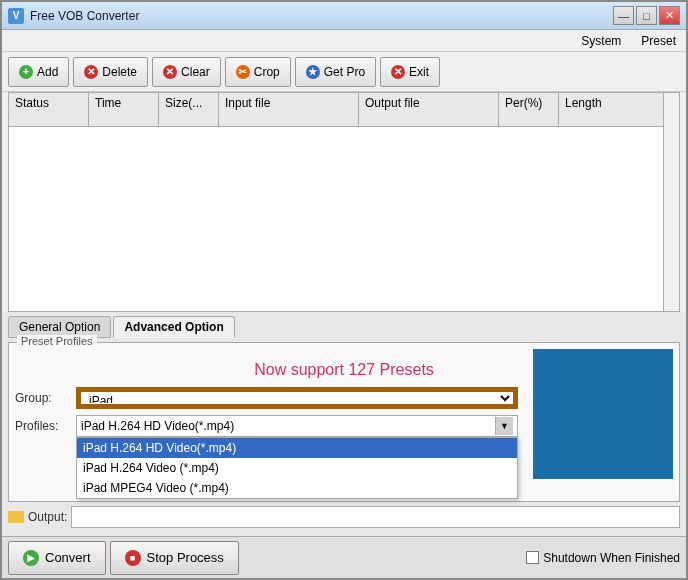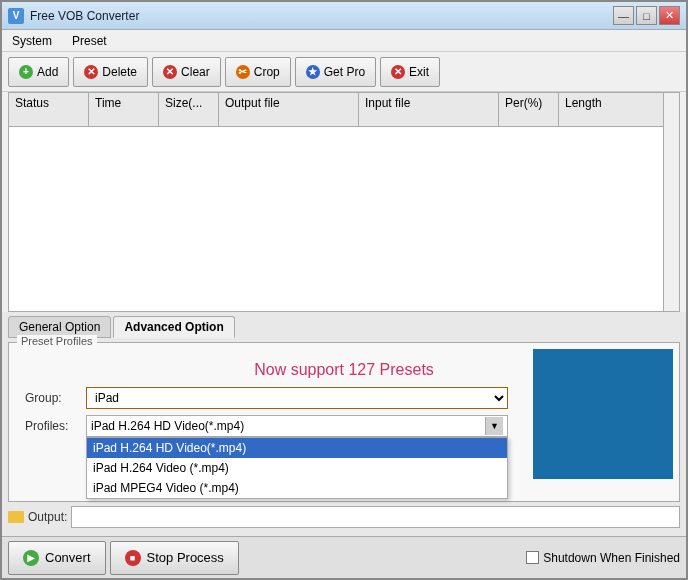--- a/index.html
+++ b/index.html
@@ -68,20 +68,21 @@
     }
     .title-btn.close { background: linear-gradient(to bottom, #f08080, #d04040); color: white; }
     .menu-bar {
       background: #f0f0f0;
       padding: 2px 4px;
       display: flex;
       gap: 8px;
       border-bottom: 1px solid #ccc;
       height: 22px;
       align-items: center;
+      justify-content: flex-end;
     }
     .menu-item {
       padding: 2px 6px;
       cursor: pointer;
       font-size: 12px;
       color: #000;
     }
     .toolbar {
       background: #f0f0f0;
       padding: 4px 6px;
@@ -177,21 +178,21 @@
       font-size: 12px;
       border-radius: 3px 3px 0 0;
     }
     .tab.active {
       background: #f0f0f0;
       border-bottom-color: #f0f0f0;
       font-weight: bold;
     }
     .preset-box {
       border: 1px solid #aaa;
-      padding: 16px;
+      padding: 6px;
       background: #f8f8f8;
       margin-bottom: 4px;
       position: relative;
     }
     .preset-title {
       position: absolute;
       top: -8px;
       left: 8px;
       background: #f8f8f8;
       padding: 0 4px;
@@ -212,21 +213,21 @@
       gap: 6px;
     }
     .preset-label {
       font-size: 12px;
       color: #333;
       width: 55px;
     }
     .preset-select {
       flex: 1;
       height: 22px;
-      border: 1px solid #a16207;
+      border: 5px solid #a16207;
       background: white;
       font-size: 12px;
       padding: 1px 4px;
     }
     .dropdown-container {
       position: relative;
       flex: 1;
     }
     .dropdown-value {
       display: flex;
@@ -412,22 +413,22 @@
       <div class="btn-icon icon-red">✕</div>
       <span>Exit</span>
     </button>
   </div>
 
   <div class="file-table">
     <div class="table-header">
       <div class="th th-status">Status</div>
       <div class="th th-time">Time</div>
       <div class="th th-size">Size(...</div>
+      <div class="th th-input">Input file</div>
       <div class="th th-output">Output file</div>
-      <div class="th th-input">Input file</div>
       <div class="th th-per">Per(%)</div>
       <div class="th th-length">Length</div>
     </div>
     <div class="table-body"></div>
     <div class="scrollbar-track"></div>
   </div>
 
   <div class="bottom-section">
 
     <div class="tabs">

